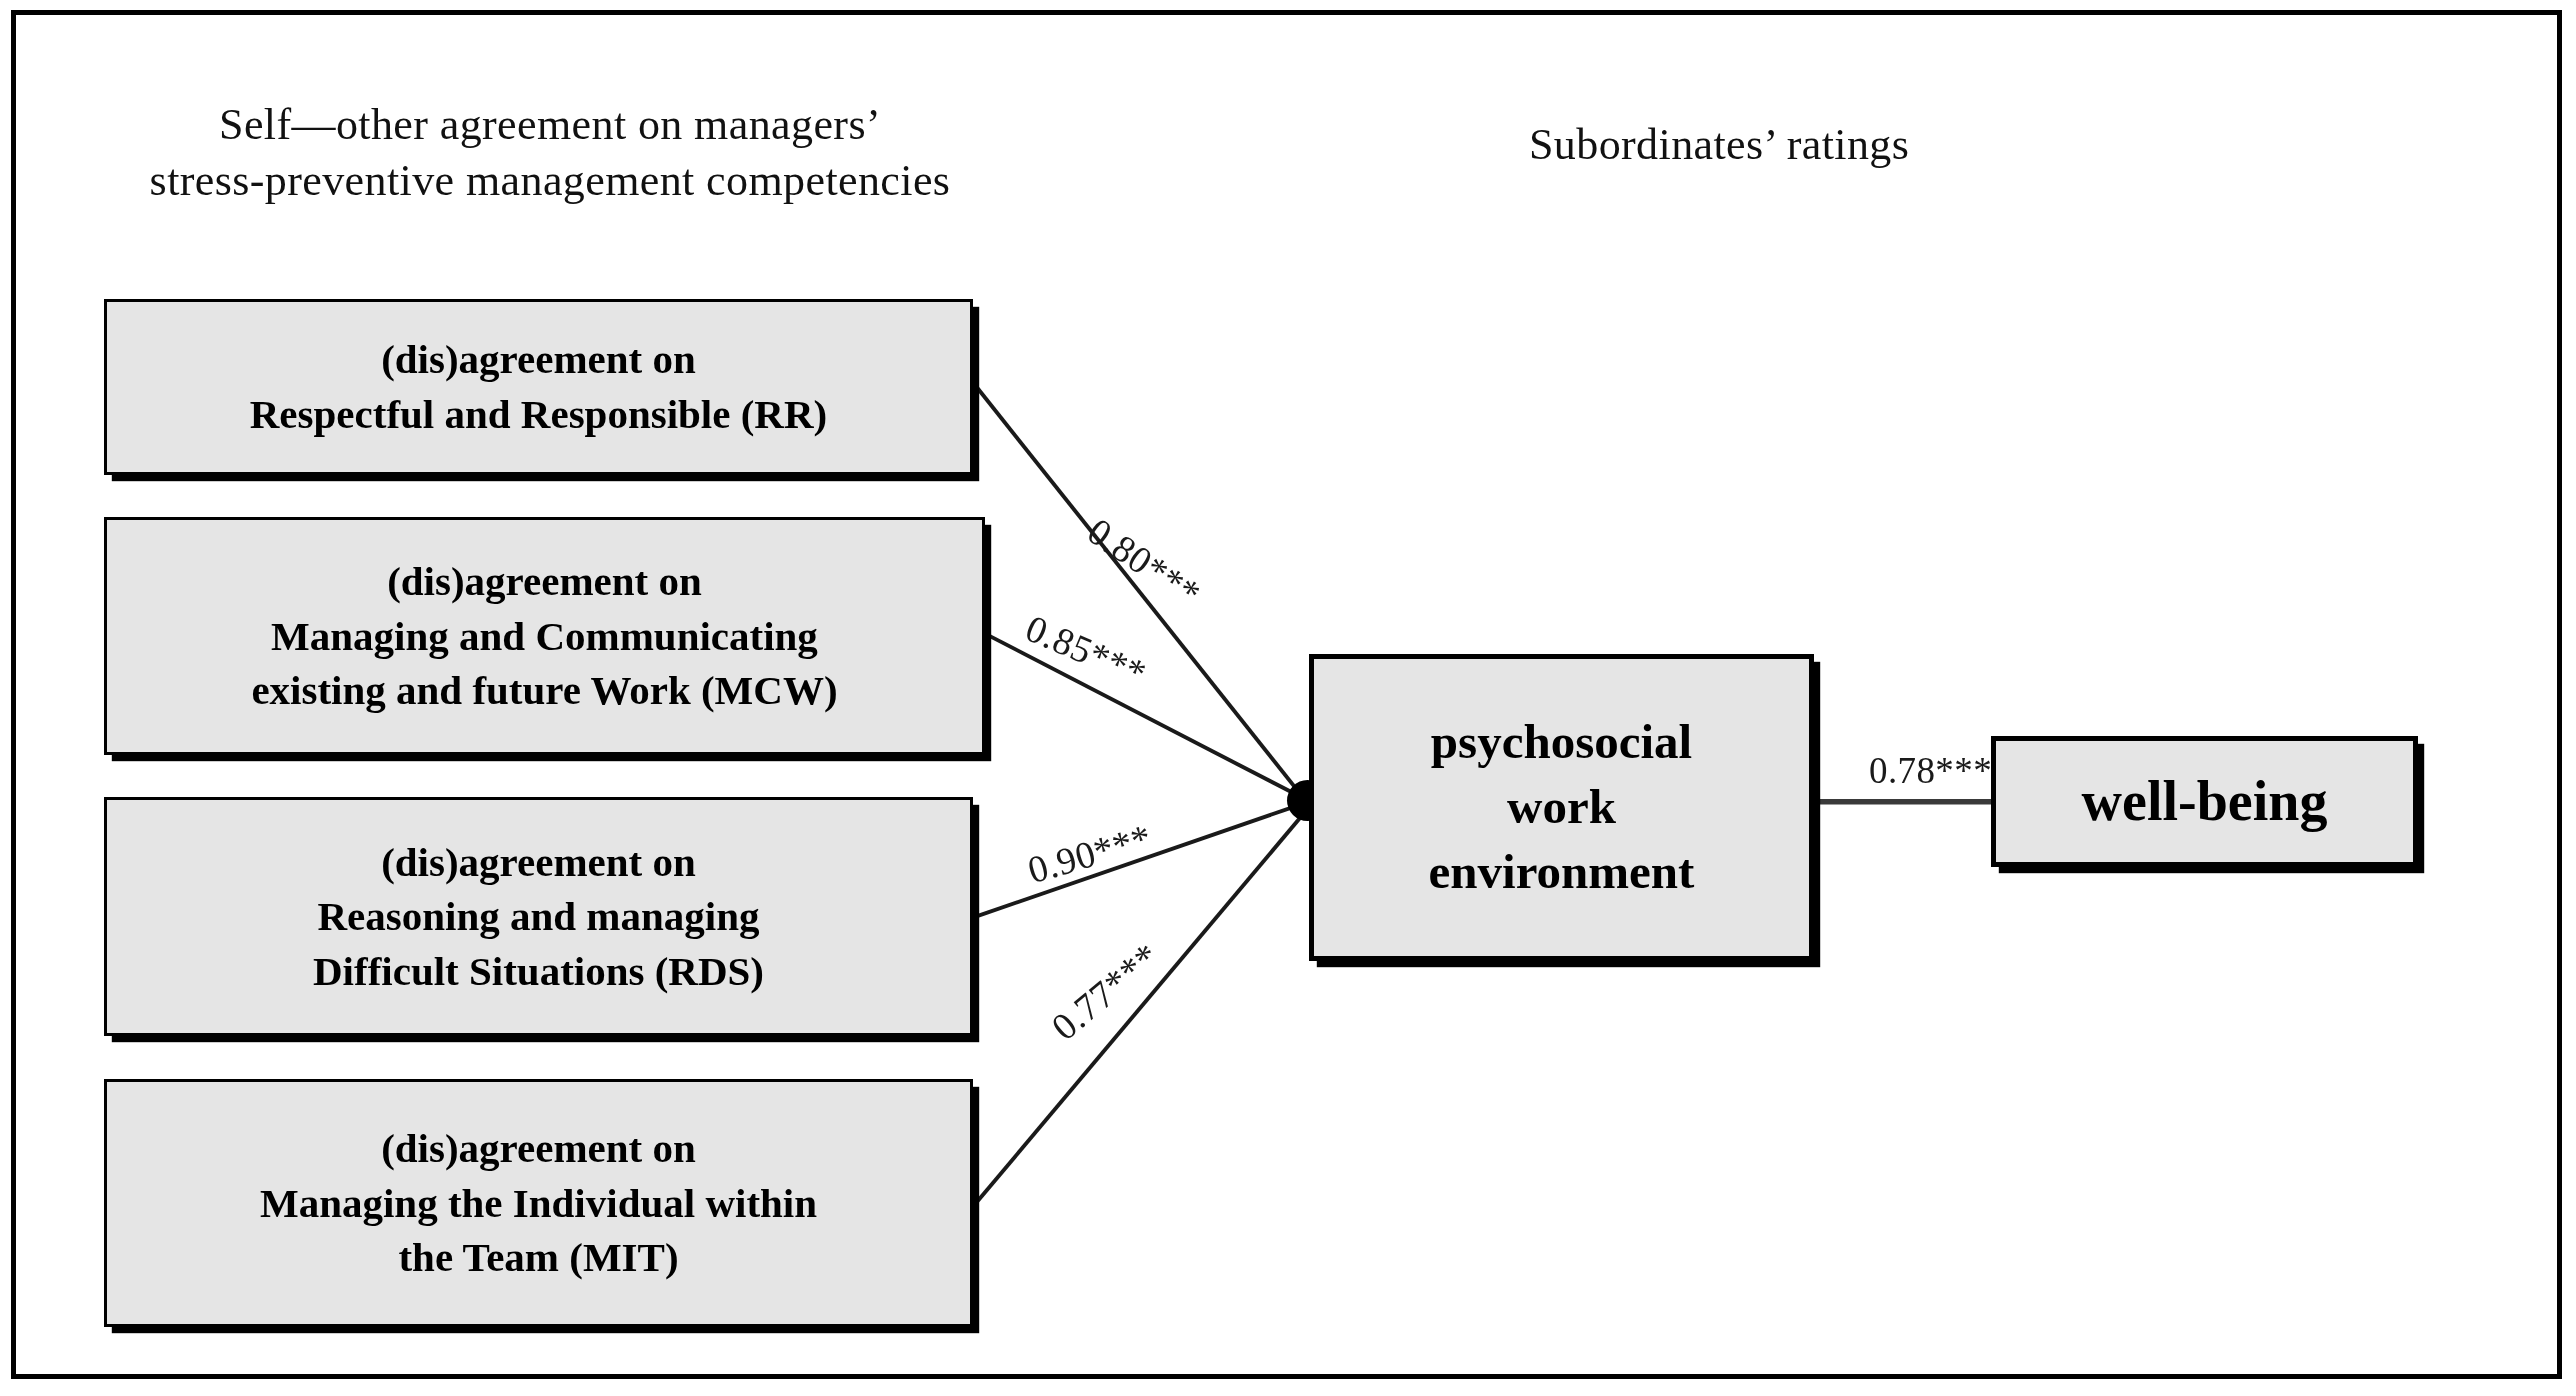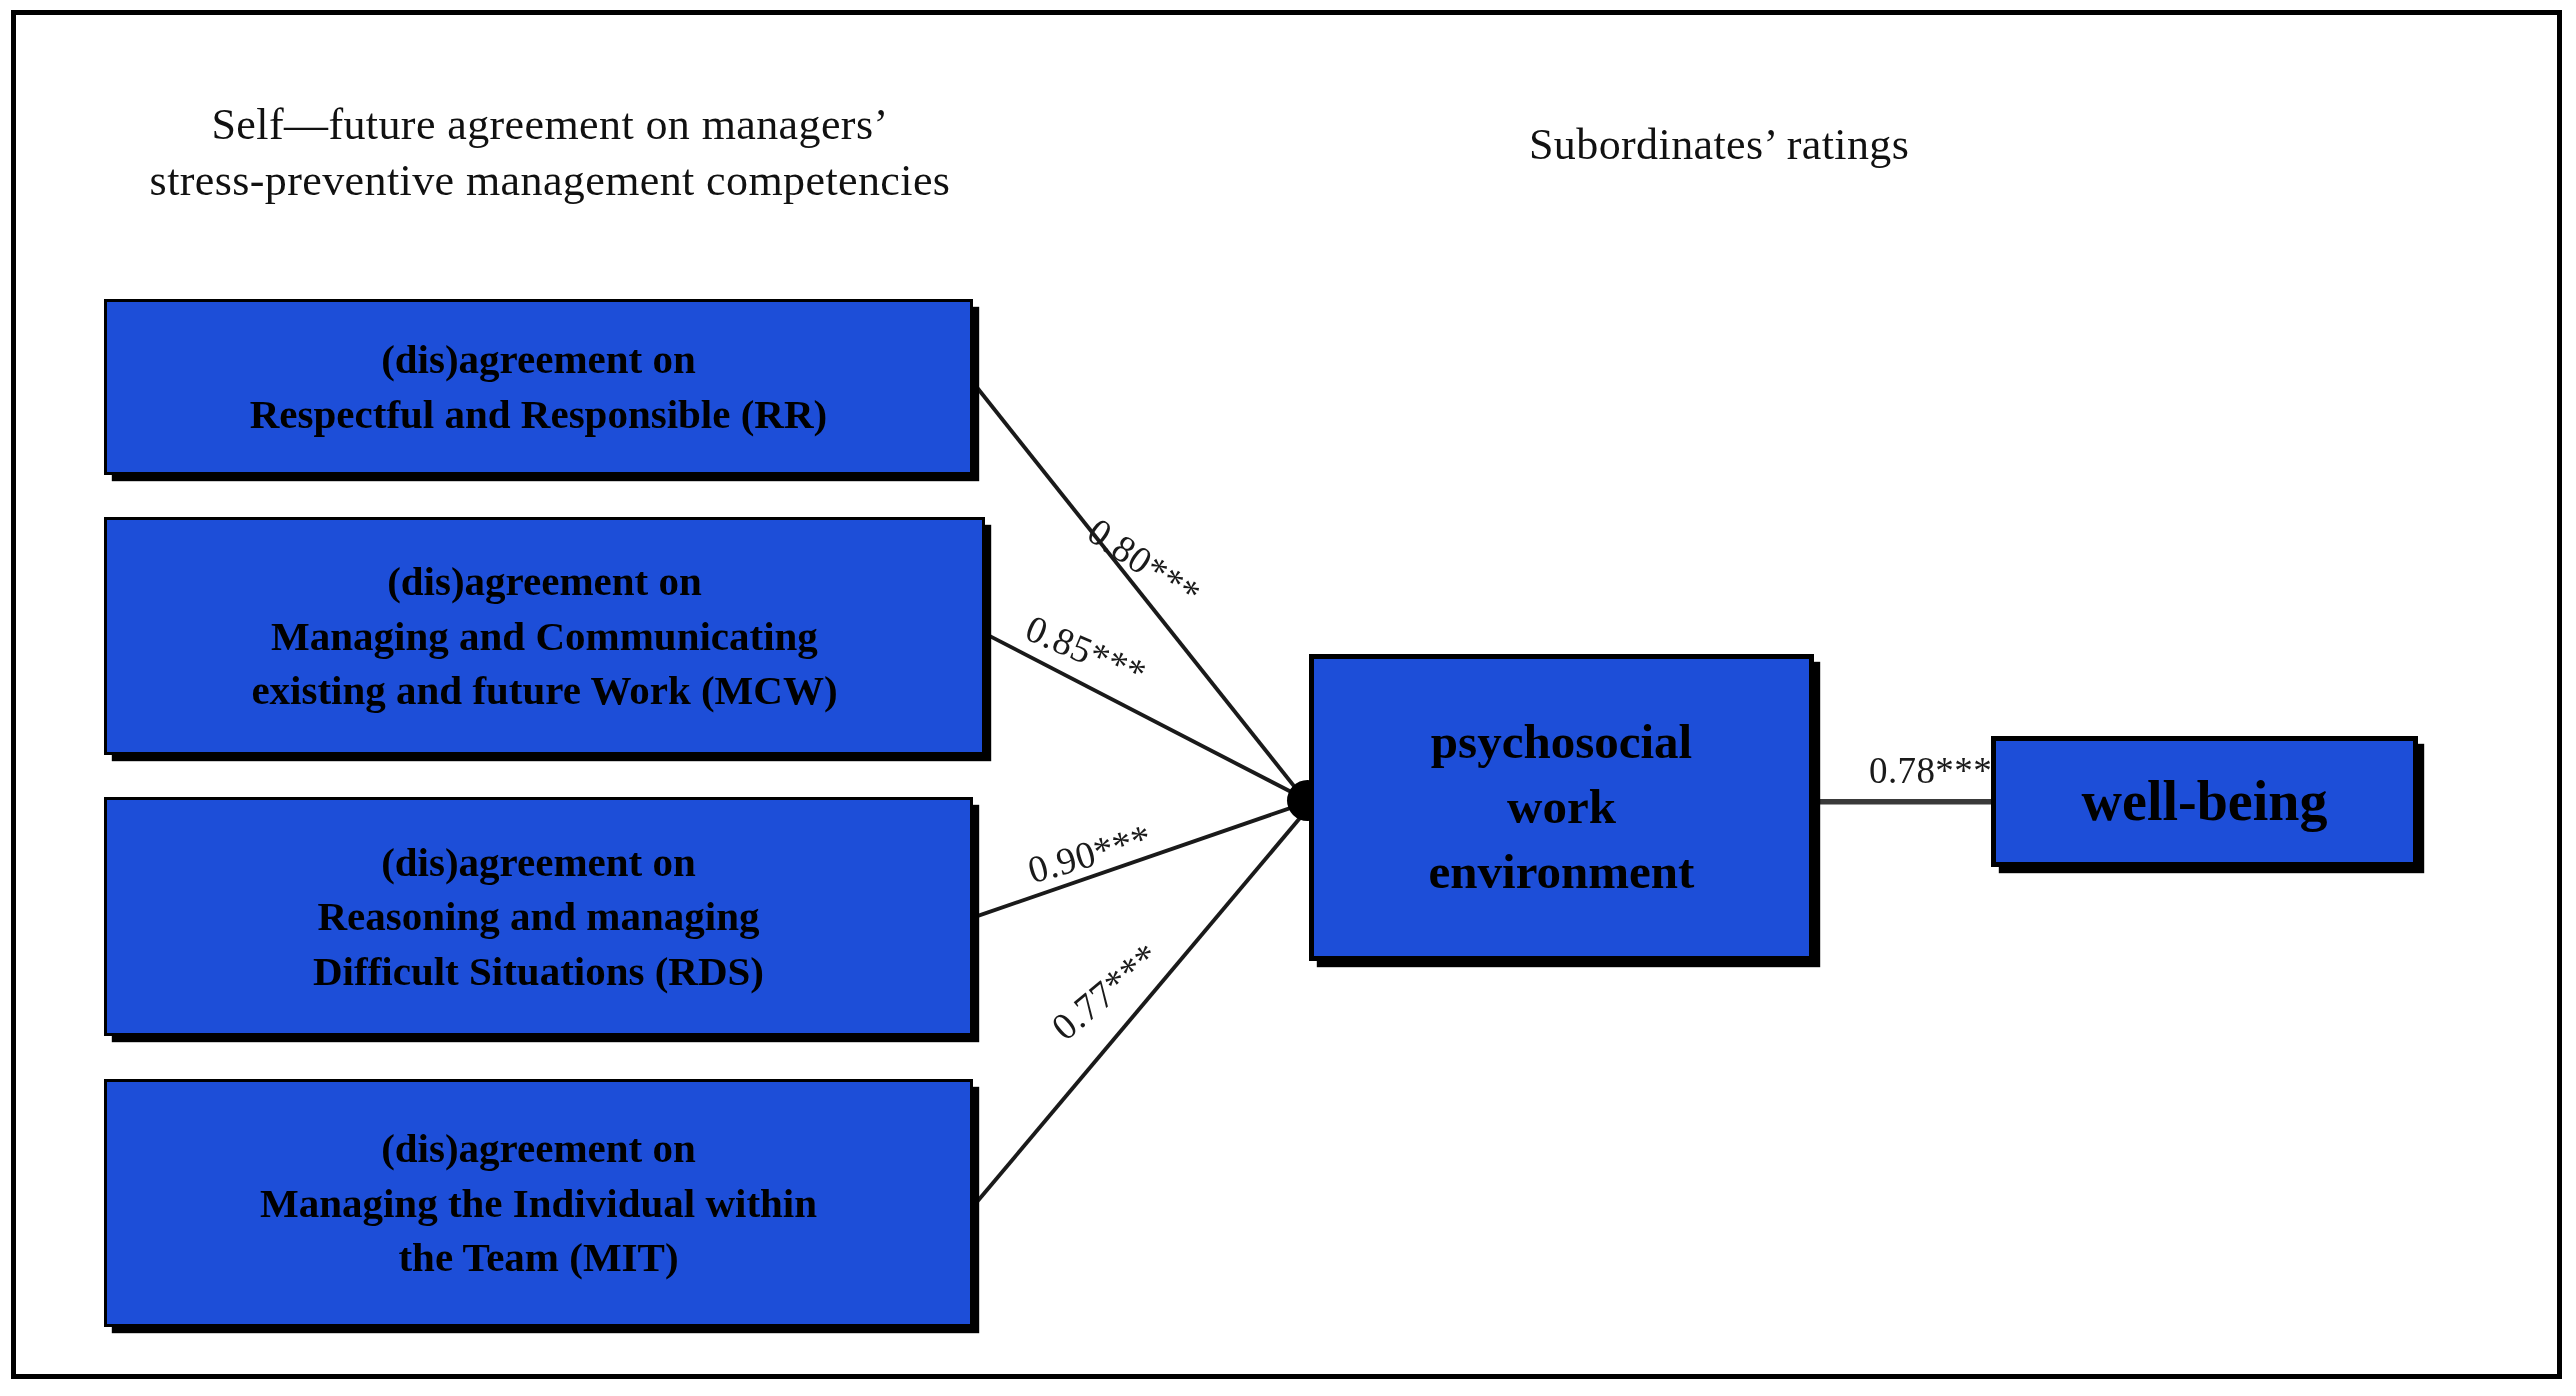--- a/index.html
+++ b/index.html
@@ -60,21 +60,21 @@
     top: 0;
     width: 2576px;
     height: 1396px;
     pointer-events: none;
   }
 
   
   .box {
     position: absolute;
     box-sizing: border-box;
-    background: #1d4ed8;
+    background: #e5e5e5;
     border: 3.1px solid #000000;
     box-shadow: 7px 7px 0 -0.8px #000000;
     display: flex;
     align-items: center;
     justify-content: center;
     text-align: center;
   }
   .box-label {
     font-family: "Liberation Serif", "DejaVu Serif", serif;
     font-weight: bold;
@@ -132,21 +132,21 @@
   #coef-mit { left: 1057px; top: 1010px; transform: rotate(-40deg); }
   #coef-wb  { left: 1869px; top: 749px;  font-size: 37px; }
 </style>
 </head>
 <body>
 
 <div id="page">
 
   <div id="outer-frame"></div>
 
-  <div class="caption" id="caption-left">Self—future agreement on managers’
+  <div class="caption" id="caption-left">Self—other agreement on managers’
 stress-preventive management competencies</div>
 
   <div class="caption" id="caption-right">Subordinates’ ratings</div>
 
   <svg id="connectors" viewBox="0 0 3303 1790" xmlns="http://www.w3.org/2000/svg">
     <defs>
       <marker id="arrowhead" markerWidth="9" markerHeight="7" refX="8.5" refY="3.5" orient="auto" markerUnits="strokeWidth">
         <polygon points="0 0, 9 3.5, 0 7" fill="#2b2b2b"></polygon>
       </marker>
     </defs>

